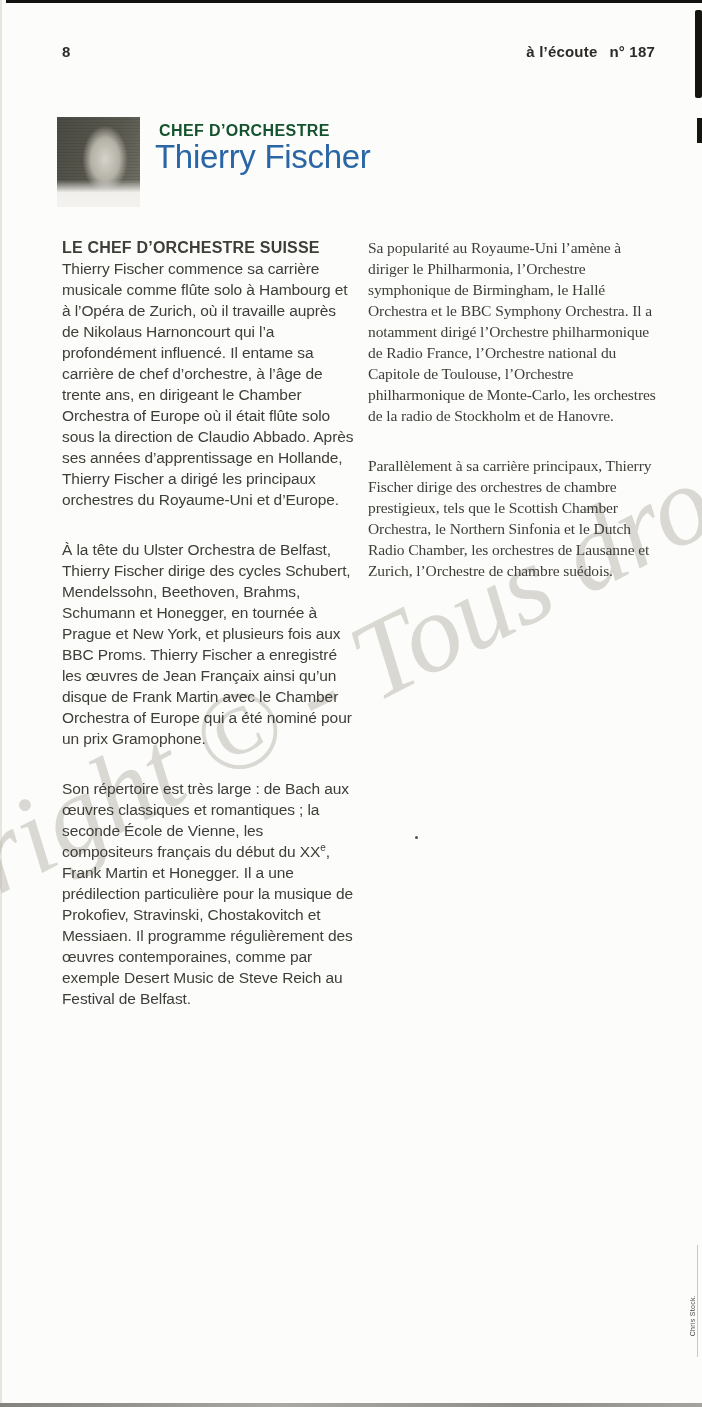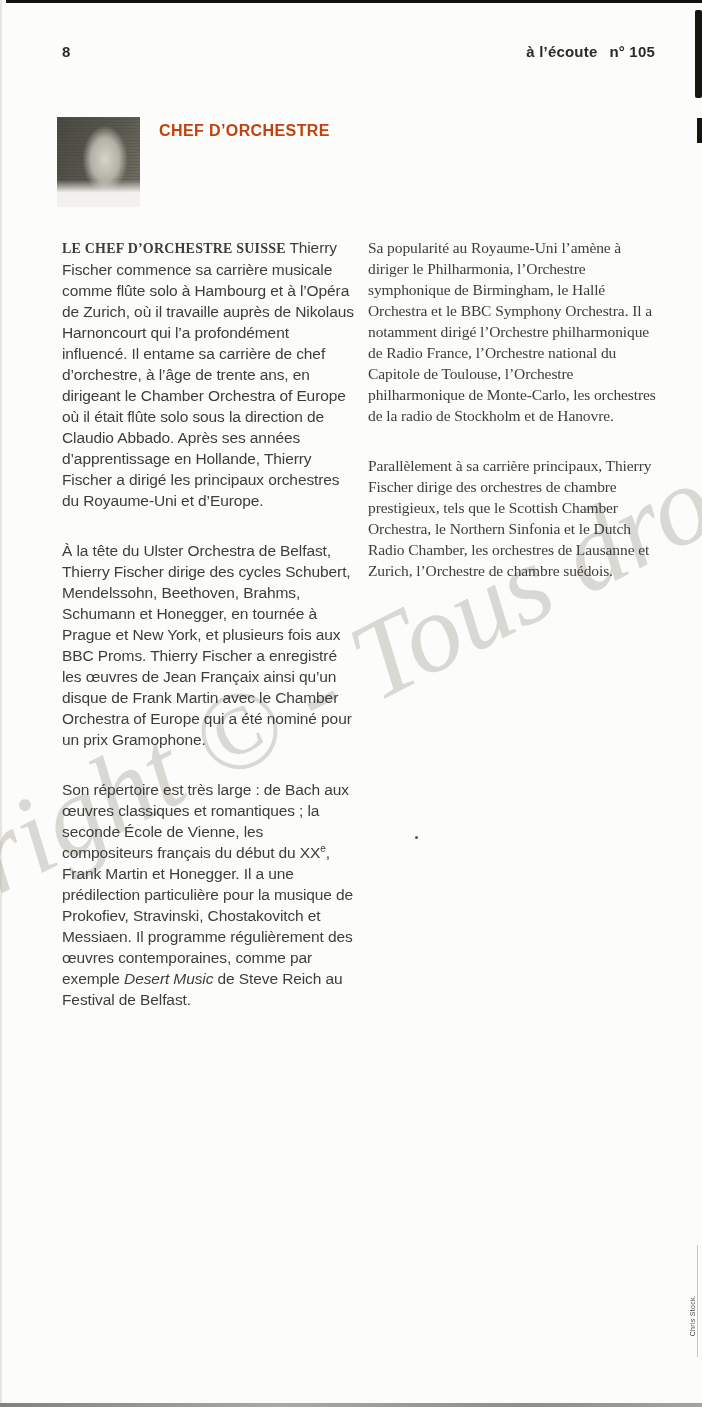--- a/index.html
+++ b/index.html
@@ -36,23 +36,23 @@
       linear-gradient(115deg,#4b4a42 0%,#5a5950 55%,#757468 100%);
   }
   .kicker{position:absolute;left:159px;top:122px;font-size:16px;font-weight:bold;letter-spacing:0.4px;}
   .title{position:absolute;left:155px;top:139px;font-size:33px;line-height:1.1;letter-spacing:-0.3px;}
 
   
   .col{position:absolute;top:237px;width:294px;font-size:15.5px;line-height:21px;letter-spacing:-0.1px;z-index:2;}
   .col1{left:62px;}
   .col2{left:368px;font-family:Liberation Serif, serif;}
   .col p{margin:0 0 29px 0;}
-  .lead{font-weight:bold;font-size:14px;letter-spacing:0.2px;font-family:Liberation Serif, serif;}
+  .lead{font-weight:bold;font-size:16px;letter-spacing:0.2px;}
   .sup{vertical-align:super;font-size:10px;line-height:0;}
-  .it{font-style:italic;text-align:right;}
+  .it{text-align:right;}
 
   
   .watermark{
     position:absolute;left:-230px;top:905px;width:1750px;
     font-family:"Liberation Serif", serif;font-style:italic;
     font-size:112px;white-space:nowrap;
     color:rgba(177,174,165,0.45);
     transform:rotate(-27deg);transform-origin:left center;
     pointer-events:none;z-index:1;
   }
@@ -73,25 +73,26 @@
   <div class="left-edge"></div>
   <div class="scan-blob"></div>
   <div class="scan-dash"></div>
   <div class="right-line"></div>
   <div class="speck"></div>
 
   <div class="watermark">Copyright © - Tous droits réservés</div>
 
   <div class="page-num" style="color: rgb(44, 43, 39);">8</div>
   <div class="issue" style="color: rgb(44, 43, 39);">
-    <span>à l’écoute</span><span class="num">n° 105</span>
+    <span>à l’écoute</span><span class="num">n° 187</span>
   </div>
 
   <div class="photo" title="black-and-white profile portrait of Thierry Fischer"></div>
-  <div class="kicker" style="color: #c2410c;">CHEF D’ORCHESTRE</div>
+  <div class="kicker" style="color: #14532d;">CHEF D’ORCHESTRE</div>
+  <div class="title" style="color: rgb(42, 102, 165);">Thierry Fischer</div>
 
   <div class="col col1">
       <p><span class="lead">LE CHEF D’ORCHESTRE SUISSE </span><span>Thierry Fischer commence sa carrière musicale comme flûte solo à Hambourg et à l’Opéra de Zurich, où il travaille auprès de Nikolaus Harnoncourt qui l’a profondément influencé. Il entame sa carrière de chef d’orchestre, à l’âge de trente ans, en dirigeant le Chamber Orchestra of Europe où il était flûte solo sous la direction de Claudio Abbado. Après ses années d’apprentissage en Hollande, Thierry Fischer a dirigé les principaux orchestres du Royaume-Uni et d’Europe.</span></p>
       <p><span>À la tête du Ulster Orchestra de Belfast, Thierry Fischer dirige des cycles Schubert, Mendelssohn, Beethoven, Brahms, Schumann et Honegger, en tournée à Prague et New York, et plusieurs fois aux BBC Proms. Thierry Fischer a enregistré les œuvres de Jean Françaix ainsi qu’un disque de Frank Martin avec le Chamber Orchestra of Europe qui a été nominé pour un prix Gramophone.</span></p>
       <p><span>Son répertoire est très large : de Bach aux œuvres classiques et romantiques ; la seconde École de Vienne, les compositeurs français du début du XX</span><span class="sup">e</span><span>, Frank Martin et Honegger. Il a une prédilection particulière pour la musique de Prokofiev, Stravinski, Chostakovitch et Messiaen. Il programme régulièrement des œuvres contemporaines, comme par exemple </span><span class="it">Desert Music</span><span> de Steve Reich au Festival de Belfast.</span></p>
     </div>
   <div class="col col2">
       <p><span>Sa popularité au Royaume-Uni l’amène à diriger le Philharmonia, l’Orchestre symphonique de Birmingham, le Hallé Orchestra et le BBC Symphony Orchestra. Il a notamment dirigé l’Orchestre philharmonique de Radio France, l’Orchestre national du Capitole de Toulouse, l’Orchestre philharmonique de Monte-Carlo, les orchestres de la radio de Stockholm et de Hanovre.</span></p>
       <p><span>Parallèlement à sa carrière principaux, Thierry Fischer dirige des orchestres de chambre prestigieux, tels que le Scottish Chamber Orchestra, le Northern Sinfonia et le Dutch Radio Chamber, les orchestres de Lausanne et Zurich, l’Orchestre de chambre suédois.</span></p>
     </div>

